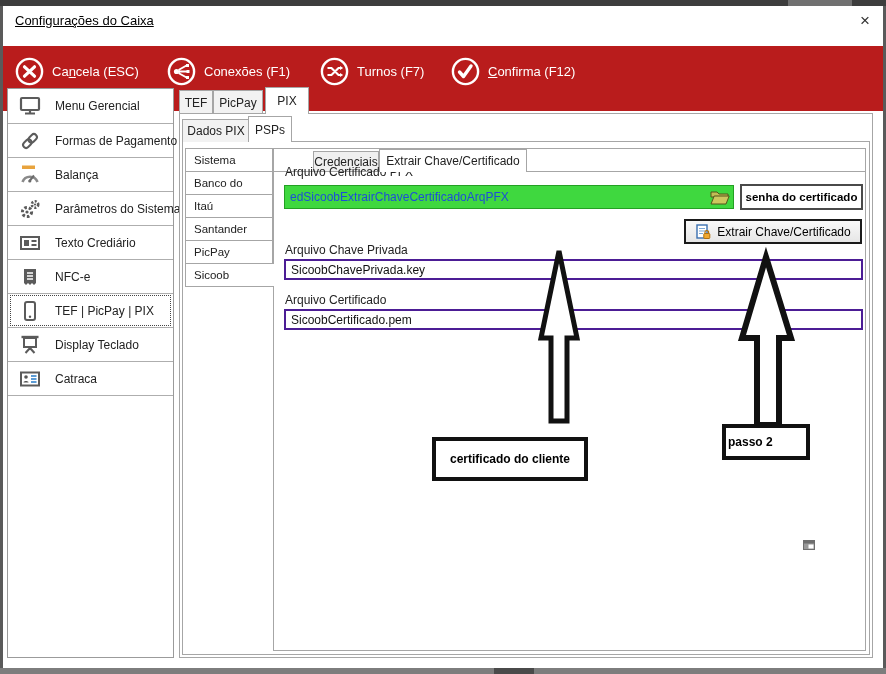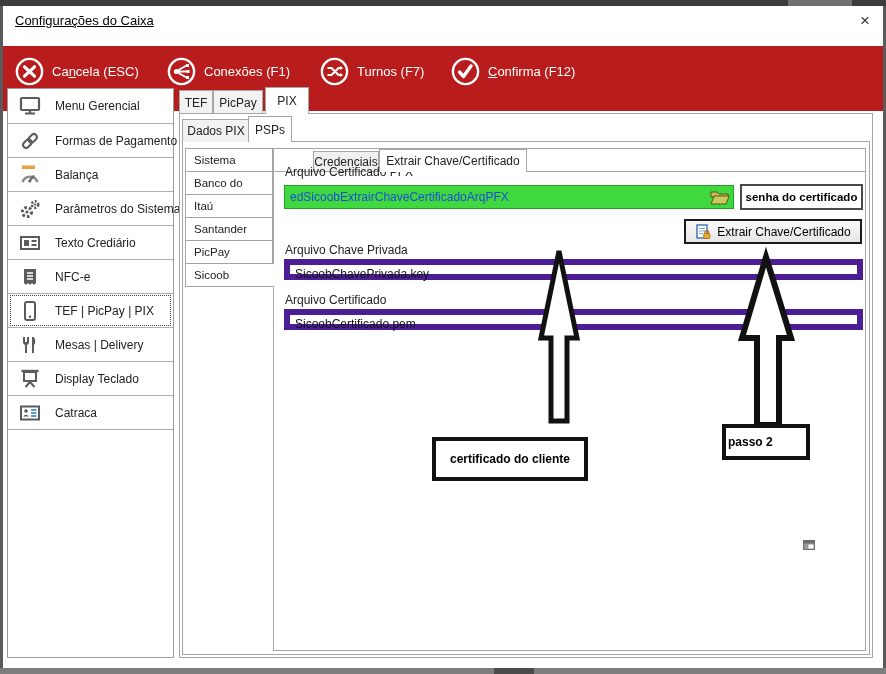--- a/index.html
+++ b/index.html
@@ -78,21 +78,21 @@
   .folder-btn{width:22px;height:20px;margin-right:2px;flex:0 0 22px;display:flex;align-items:center;justify-content:center;}
 
   .senha-box{position:absolute;left:466px;top:35px;width:123px;height:26px;border:2px solid #4a4a4a;
              background:#fff;font-size:11.5px;font-weight:bold;color:#000;display:flex;
              align-items:center;justify-content:center;white-space:nowrap;}
 
   .extract-btn{position:absolute;left:410px;top:70px;width:178px;height:25px;border:2px solid #1a1a1a;
                background:linear-gradient(#f9f9f9,#e6e6e6);display:flex;align-items:center;
                justify-content:center;gap:6px;font-size:12px;color:#000;white-space:nowrap;}
 
-  .text-input{position:absolute;left:10px;width:579px;height:21px;border:6px solid #4c1d95;background:#fff;
+  .text-input{position:absolute;left:10px;width:579px;height:21px;border:2px solid #4c1d95;background:#fff;
               font-size:12px;color:#111;line-height:19px;padding-left:5px;white-space:nowrap;}
   .inp-key{top:110px;}
   .inp-cert{top:160px;}
 
   
   .anno-svg{left:0;top:0;width:886px;height:674px;z-index:40;pointer-events:none;}
   .anno-box{position:absolute;border:4px solid #111;background:#fff;z-index:41;display:flex;
             align-items:center;font-weight:bold;font-size:12px;color:#000;white-space:nowrap;}
   .anno-box1{left:432px;top:437px;width:156px;height:44px;justify-content:center;}
   .anno-box2{left:722px;top:424px;width:88px;height:36px;padding-left:2px;}
@@ -217,30 +217,20 @@
       <svg width="24" height="24" viewBox="0 0 24 24">
           <rect x="7" y="3" width="10" height="18" rx="2" fill="none" stroke="#5b5b5b" stroke-width="2"></rect>
           <circle cx="12" cy="17.8" r="1.2" fill="#5b5b5b"></circle>
         </svg>
     </span>
     <span class="side-label">TEF | PicPay | PIX</span>
   </div>
   <div class="side-item">
     <span class="side-icon">
       <svg width="24" height="24" viewBox="0 0 24 24">
-          <path d="M6 4 v5 M10 4 v5 M6 9 a2 2 0 0 0 4 0 M8 9 v11" stroke="#5b5b5b" stroke-width="2" fill="none"></path>
-          <path d="M15 4 c3 1 3 7 0 9 v0 z" fill="#5b5b5b"></path>
-          <path d="M15 4 v16" stroke="#5b5b5b" stroke-width="2" fill="none"></path>
-        </svg>
-    </span>
-    <span class="side-label">Mesas | Delivery</span>
-  </div>
-  <div class="side-item">
-    <span class="side-icon">
-      <svg width="24" height="24" viewBox="0 0 24 24">
           <path d="M3.5 4 h17" stroke="#5b5b5b" stroke-width="2.4" fill="none"></path>
           <rect x="6" y="5" width="12" height="9" fill="none" stroke="#5b5b5b" stroke-width="2"></rect>
           <path d="M12 14 v2 M12 15 l-4.5 5 M12 15 l4.5 5" stroke="#5b5b5b" stroke-width="2" fill="none"></path>
         </svg>
     </span>
     <span class="side-label">Display Teclado</span>
   </div>
   <div class="side-item">
     <span class="side-icon">
       <svg width="24" height="24" viewBox="0 0 24 24">

